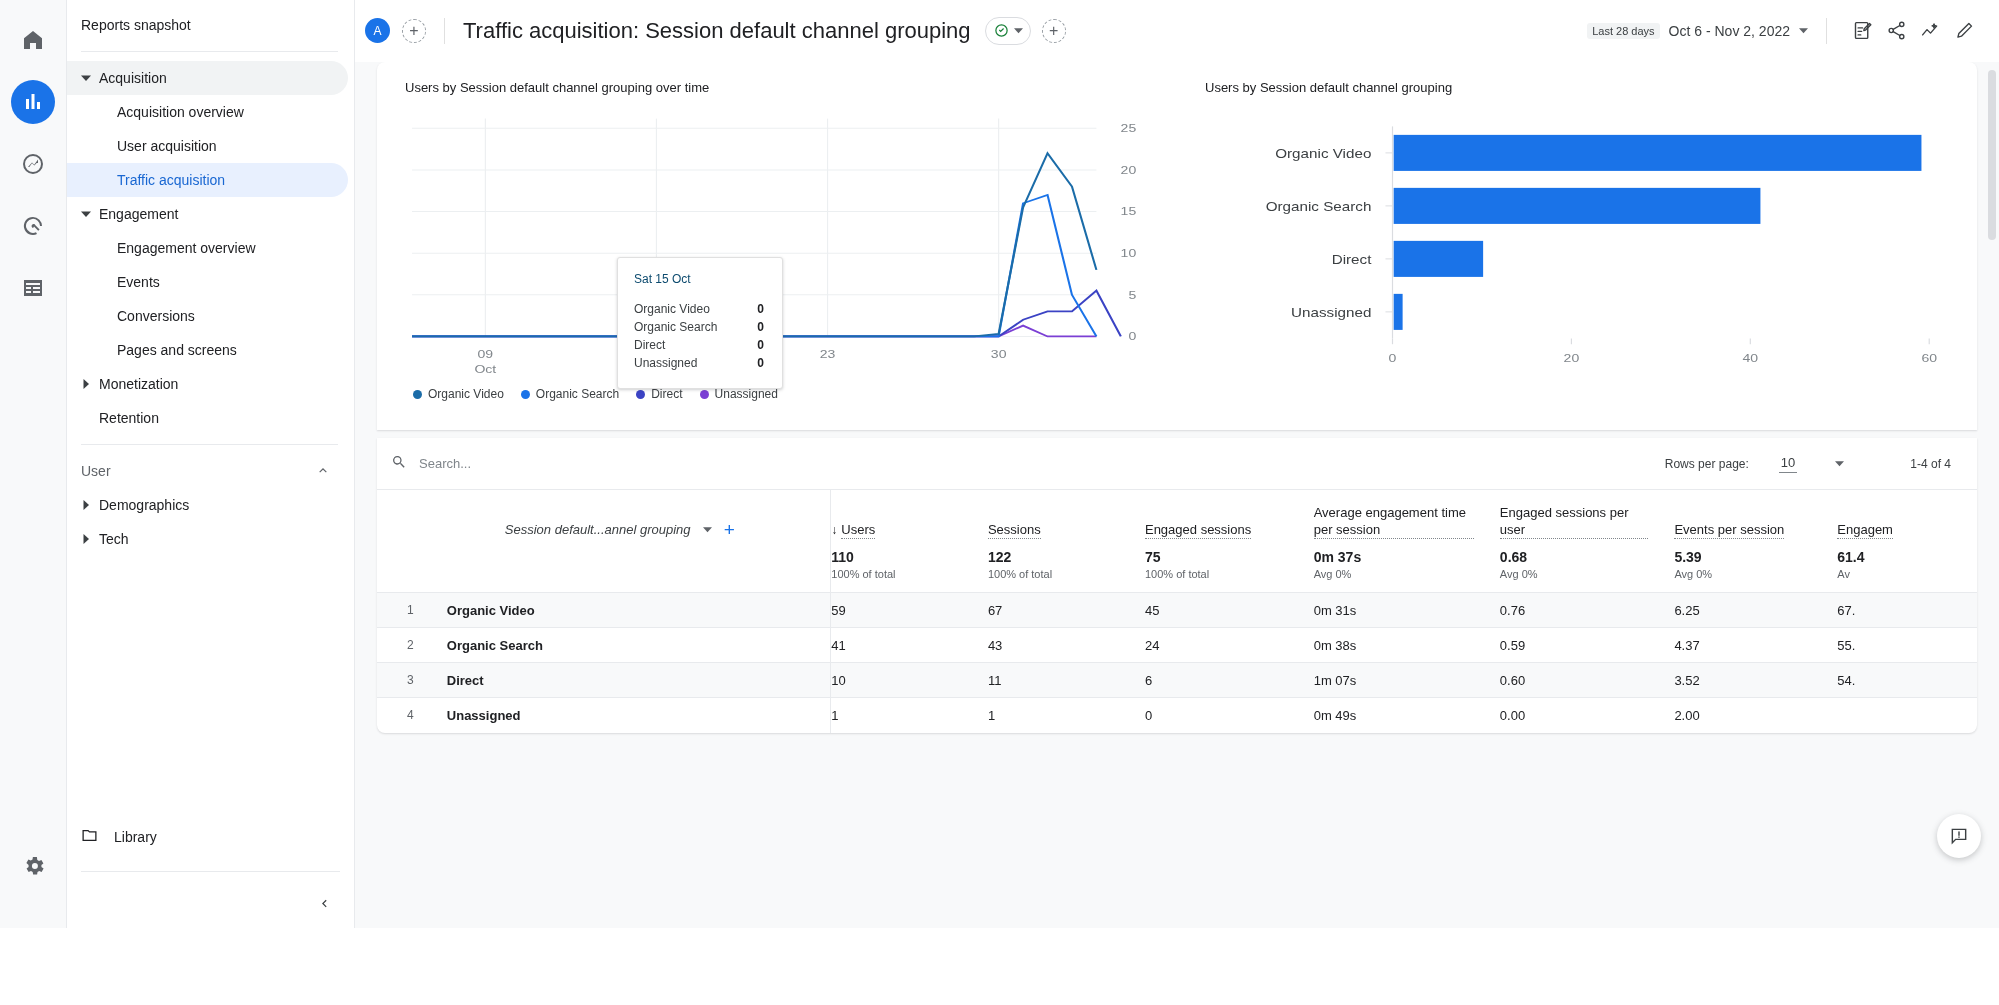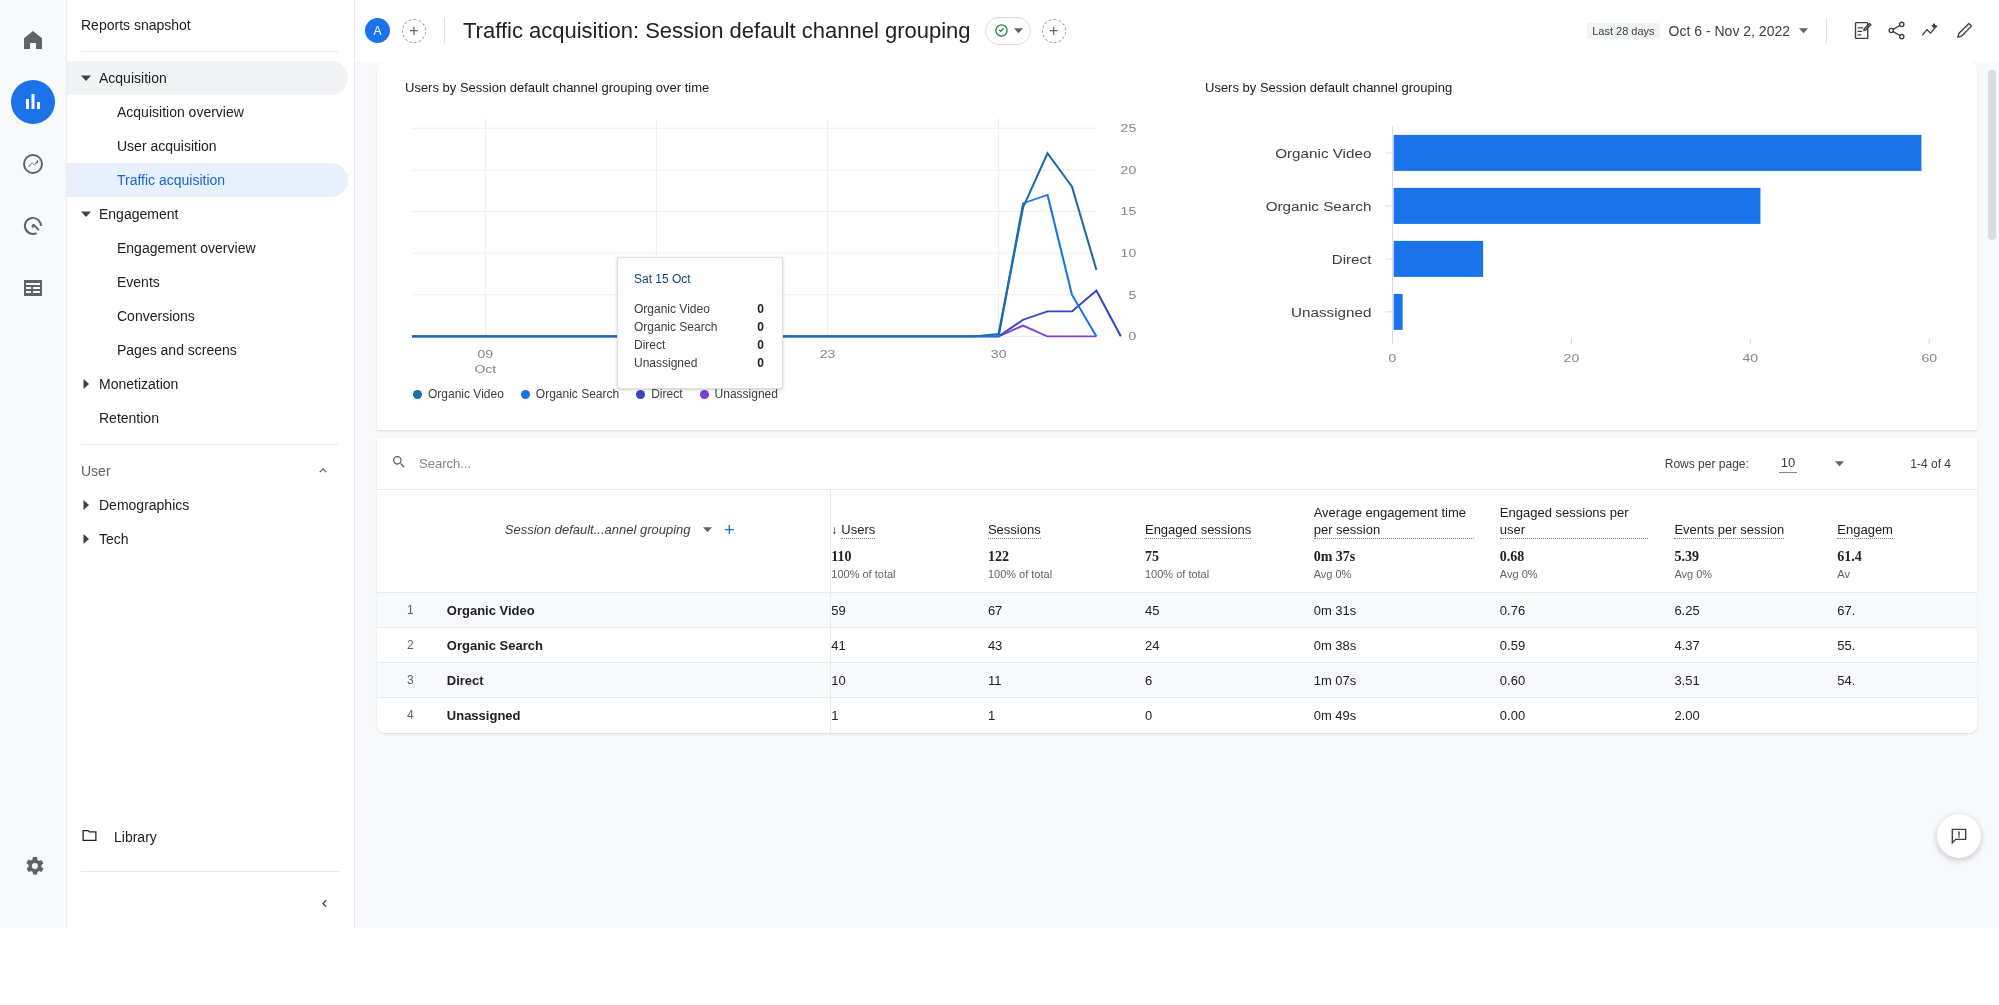--- a/index.html
+++ b/index.html
@@ -153,21 +153,21 @@
     font-size:13px; color:#202124; }
   .hdr-dim { padding-left:58px;font-style:italic; }
   .dim-sel { display:flex; align-items:center; gap:12px; color:#3c4043;
     font-size:13px; cursor:pointer; }
   .dim-sel .dd { width:9px; height:9px; fill:#5f6368; }
   .dim-sel .plus { color:#1a73e8; font-size:19px; line-height:1; }
   .metric-h { display:inline-block; border-bottom:1px dotted #80868b;
     line-height:17px; cursor:pointer; }
   .sort-arrow { margin-right:4px; font-size:12px; }
   .vdivider { border-left:1px solid #e8eaed; }
-  .tot-num { font-size:14px; font-weight:700; color:#202124;font-family:Liberation Serif, serif; }
+  .tot-num { font-size:14px; font-weight:700; color:#202124; }
   .tot-sub { font-size:11px; color:#5f6368; margin-top:3px; }
   tr.row td { height:35px; border-top:1px solid #e8eaed; }
   tr.row.alt td { background:#f8f9fa; }
   .idx { color:#5f6368; font-size:12px; padding-left:30px; }
   .dimname { font-weight:700; font-size:13px; color:#202124; }
   .totrow td { padding-bottom:12px; }
 
   .fab { position:absolute; right:18px; bottom:70px; width:44px; height:44px;
     border-radius:50%; background:#fff; box-shadow:0 2px 6px rgba(60,64,67,.28);
     display:flex; align-items:center; justify-content:center; cursor:pointer; }
@@ -603,21 +603,21 @@
               <td class="num">55.</td>
             </tr>
             <tr class="row alt">
               <td class="idx">3</td>
               <td class="dimname">Direct</td>
               <td class="num vdivider">10</td>
               <td class="num">11</td>
               <td class="num">6</td>
               <td class="num">1m 07s</td>
               <td class="num">0.60</td>
-              <td class="num">3.51</td>
+              <td class="num">3.52</td>
               <td class="num">54.</td>
             </tr>
             <tr class="row">
               <td class="idx">4</td>
               <td class="dimname">Unassigned</td>
               <td class="num vdivider">1</td>
               <td class="num">1</td>
               <td class="num">0</td>
               <td class="num">0m 49s</td>
               <td class="num">0.00</td>

